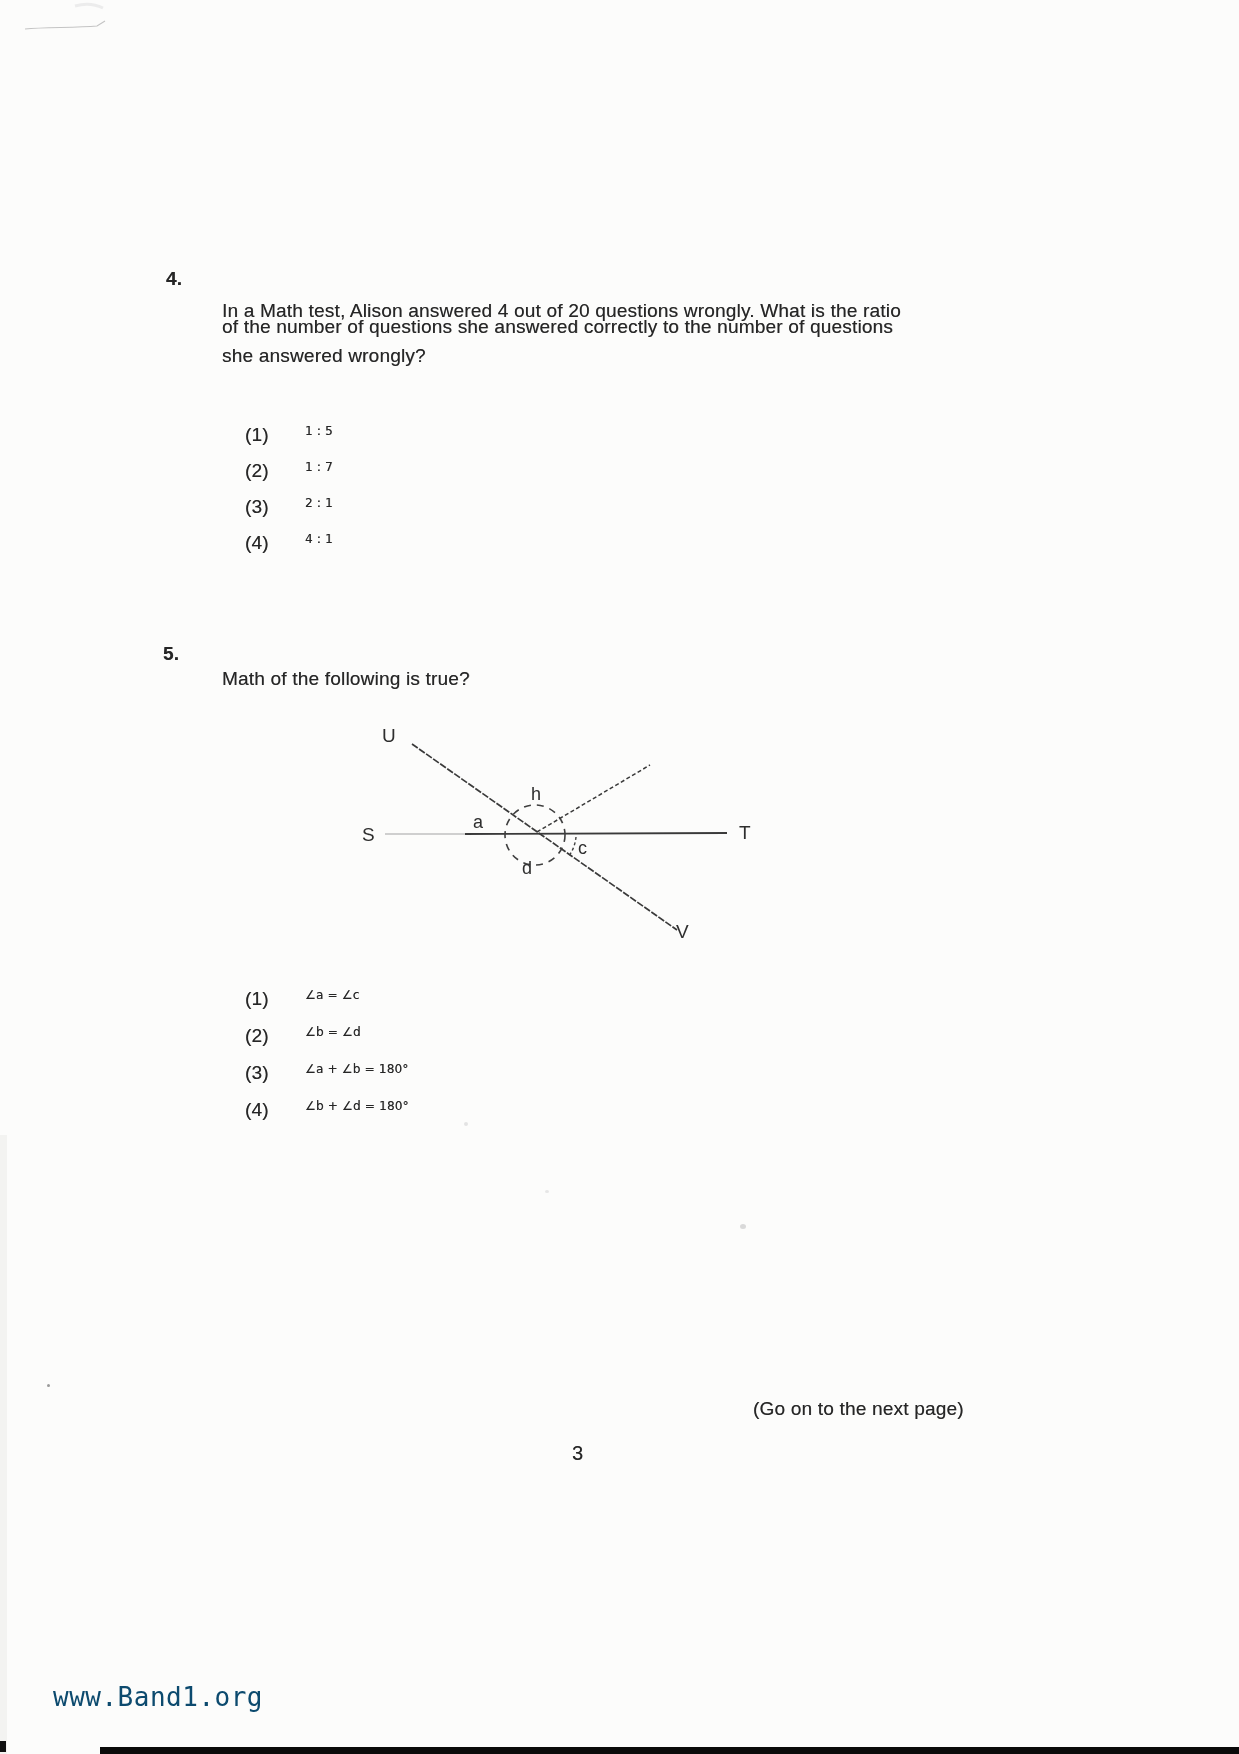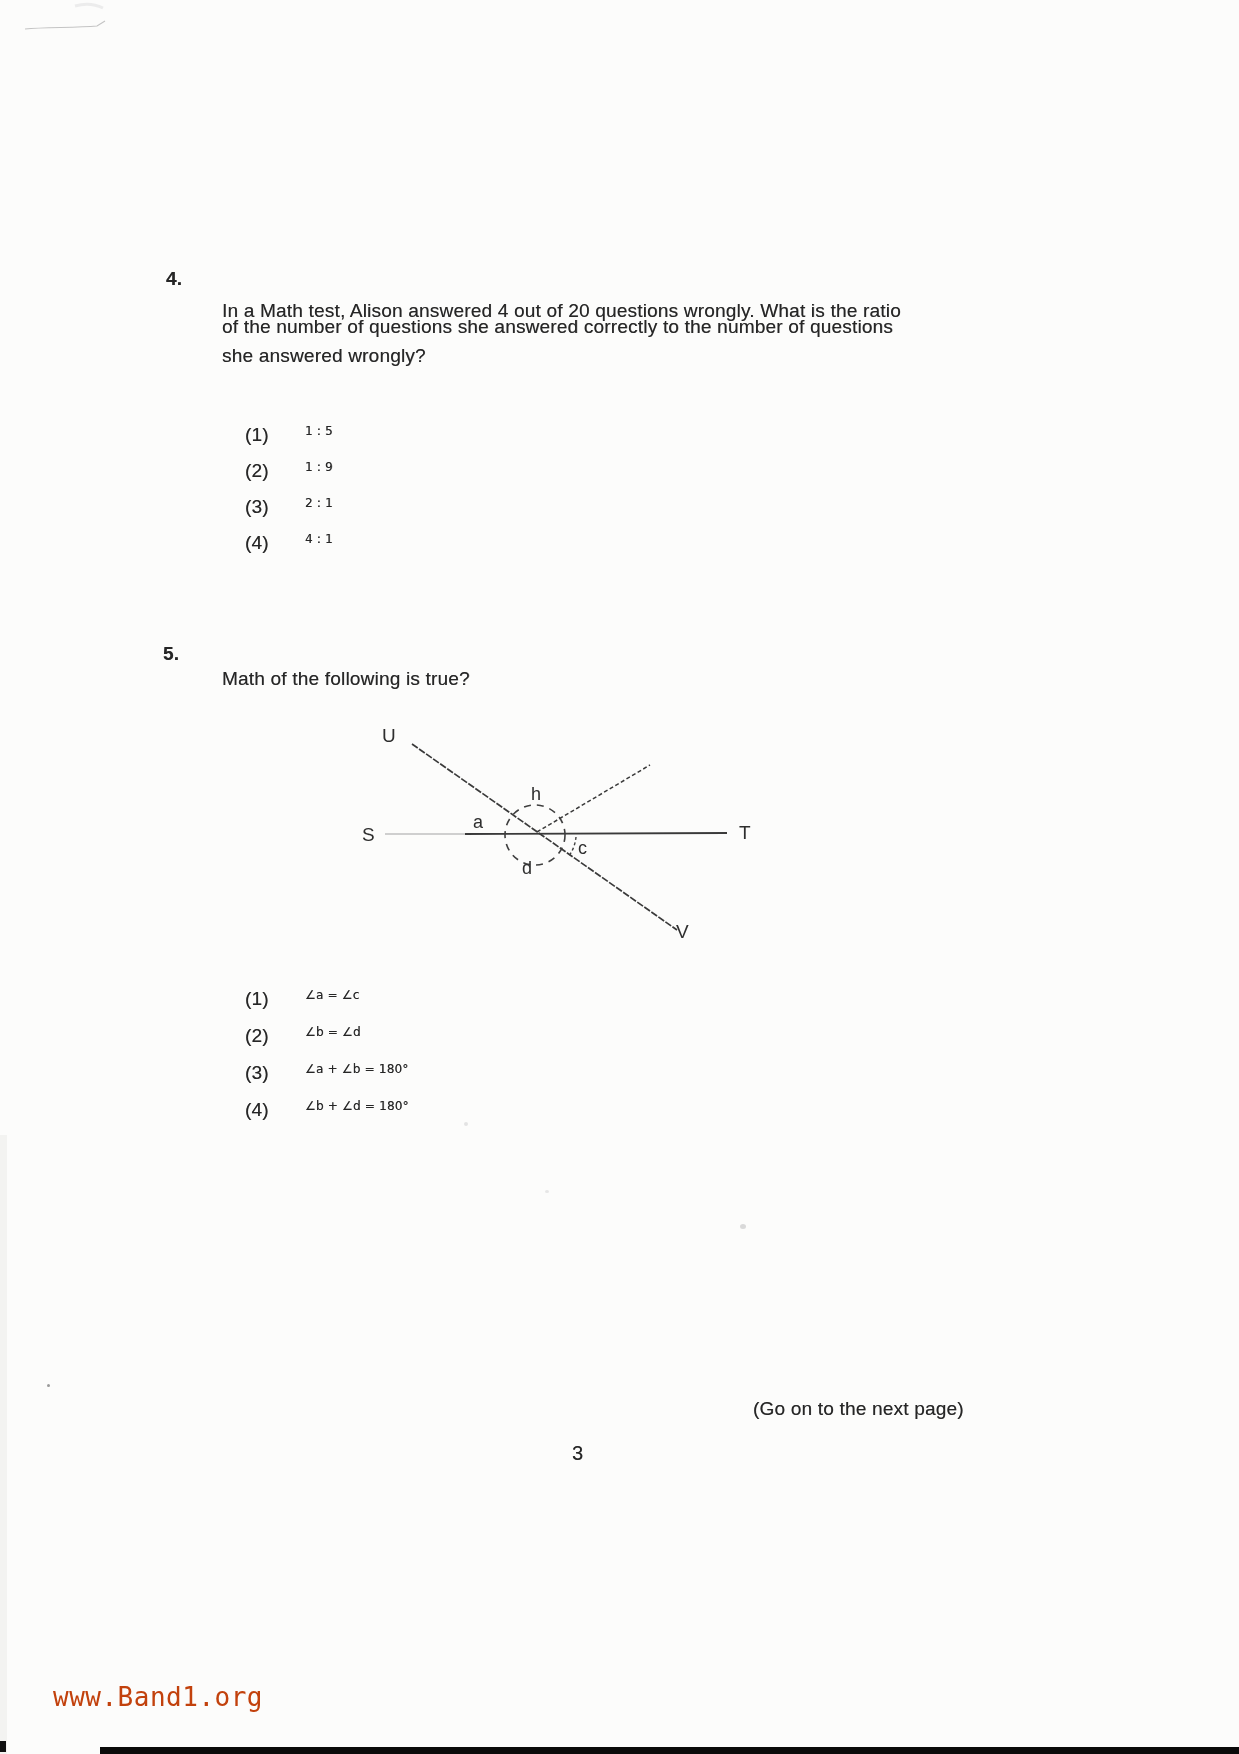--- a/index.html
+++ b/index.html
@@ -21,21 +21,21 @@
   .qline{font-size:19px;white-space:nowrap;}
   .opt-label{font-size:19px;}
   .opt-value{font-size:12px;font-family:"DejaVu Sans","Liberation Sans",sans-serif;}
   .options{display:flex;flex-direction:column;}
   .opt-row{display:flex;}
   .opt-row .opt-label{width:60px;}
   .footer-note{font-size:19px;}
   .page-number{font-size:20px;}
   .site-url{
     font-family:"DejaVu Sans Mono","Liberation Mono",monospace;
-    font-size:26px;color:#c2410c;letter-spacing:0.5px;
+    font-size:26px;color:#0c4a6e;letter-spacing:0.5px;
   }
   .bottom-bar{background:#0a0a0a;}
   .corner-mark{background:#111;}
   .edge-strip{background:#f3f3f1;}
   .speck{border-radius:50%;}
   svg text{
     font-family:"Liberation Sans",sans-serif;
     fill:#2e2e2e;
   }
 </style>
@@ -56,21 +56,21 @@
   <div class="abs scan-text qline" style="left:222px;top:316px;">of the number of questions she answered correctly to the number of questions</div>
   <div class="abs scan-text qline" style="left:222px;top:345px;">she answered wrongly?</div>
 
   <div class="abs options" style="left:245px;top:424px;gap:14px;">
     <div class="opt-row">
       <span class="scan-text opt-label">(1)</span>
       <span class="scan-text opt-value">1 : 5</span>
     </div>
     <div class="opt-row">
       <span class="scan-text opt-label">(2)</span>
-      <span class="scan-text opt-value">1 : 9</span>
+      <span class="scan-text opt-value">1 : 7</span>
     </div>
     <div class="opt-row">
       <span class="scan-text opt-label">(3)</span>
       <span class="scan-text opt-value">2 : 1</span>
     </div>
     <div class="opt-row">
       <span class="scan-text opt-label">(4)</span>
       <span class="scan-text opt-value">4 : 1</span>
     </div>
   </div>

